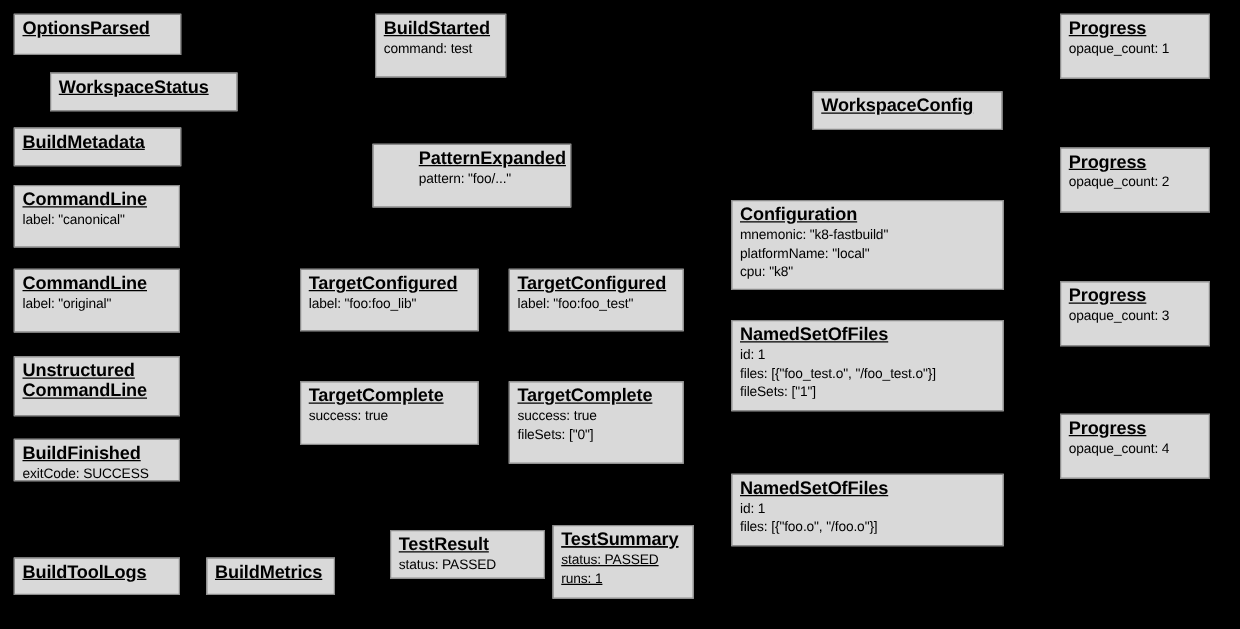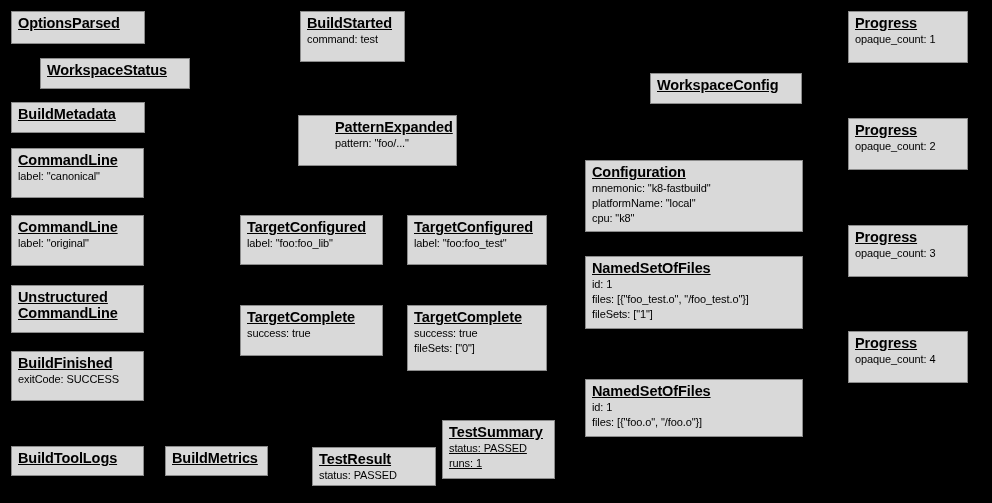--- a/index.html
+++ b/index.html
@@ -78,21 +78,21 @@
     <div class="node" style="left: 11px; top: 215px; width: 133px; height: 51px;">
       <div class="node-title">CommandLine</div>
       <div class="node-fields">
         <div class="node-field">label: "original"</div>
       </div>
     </div>
     <div class="node title-only" style="left: 11px; top: 285px; width: 133px; height: 48px;">
       <div class="node-title">Unstructured
 CommandLine</div>
     </div>
-    <div class="node" style="left: 11px; top: 351px; width: 133px; height: 50px;">
+    <div class="node" style="left: 11px; top: 351px; width: 133px; height: 34px;">
       <div class="node-title">BuildFinished</div>
       <div class="node-fields">
         <div class="node-field">exitCode: SUCCESS</div>
       </div>
     </div>
     <div class="node title-only" style="left: 11px; top: 446px; width: 133px; height: 30px;">
       <div class="node-title">BuildToolLogs</div>
     </div>
     <div class="node title-only" style="left: 165px; top: 446px; width: 103px; height: 30px;">
       <div class="node-title">BuildMetrics</div>
@@ -127,21 +127,21 @@
         <div class="node-field">success: true</div>
       </div>
     </div>
     <div class="node" style="left: 407px; top: 305px; width: 140px; height: 66px;">
       <div class="node-title">TargetComplete</div>
       <div class="node-fields">
         <div class="node-field">success: true</div>
         <div class="node-field">fileSets: ["0"]</div>
       </div>
     </div>
-    <div class="node" style="left: 312px; top: 424px; width: 124px; height: 39px; margin-top: 23px;">
+    <div class="node" style="left: 312px; top: 424px; width: 124px; height: 39px;">
       <div class="node-title">TestResult</div>
       <div class="node-fields">
         <div class="node-field">status: PASSED</div>
       </div>
     </div>
     <div class="node" style="left: 442px; top: 420px; width: 113px; height: 59px; text-decoration: underline;">
       <div class="node-title">TestSummary</div>
       <div class="node-fields">
         <div class="node-field">status: PASSED</div>
         <div class="node-field">runs: 1</div>

